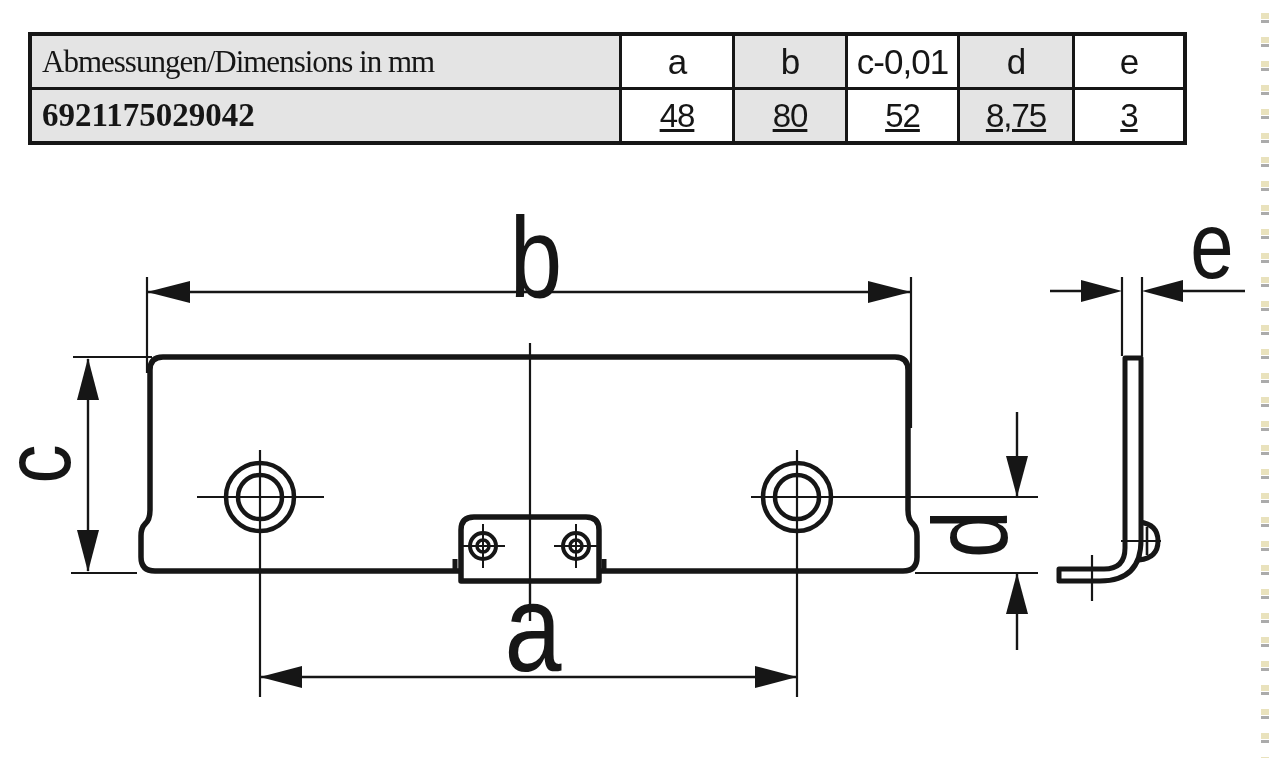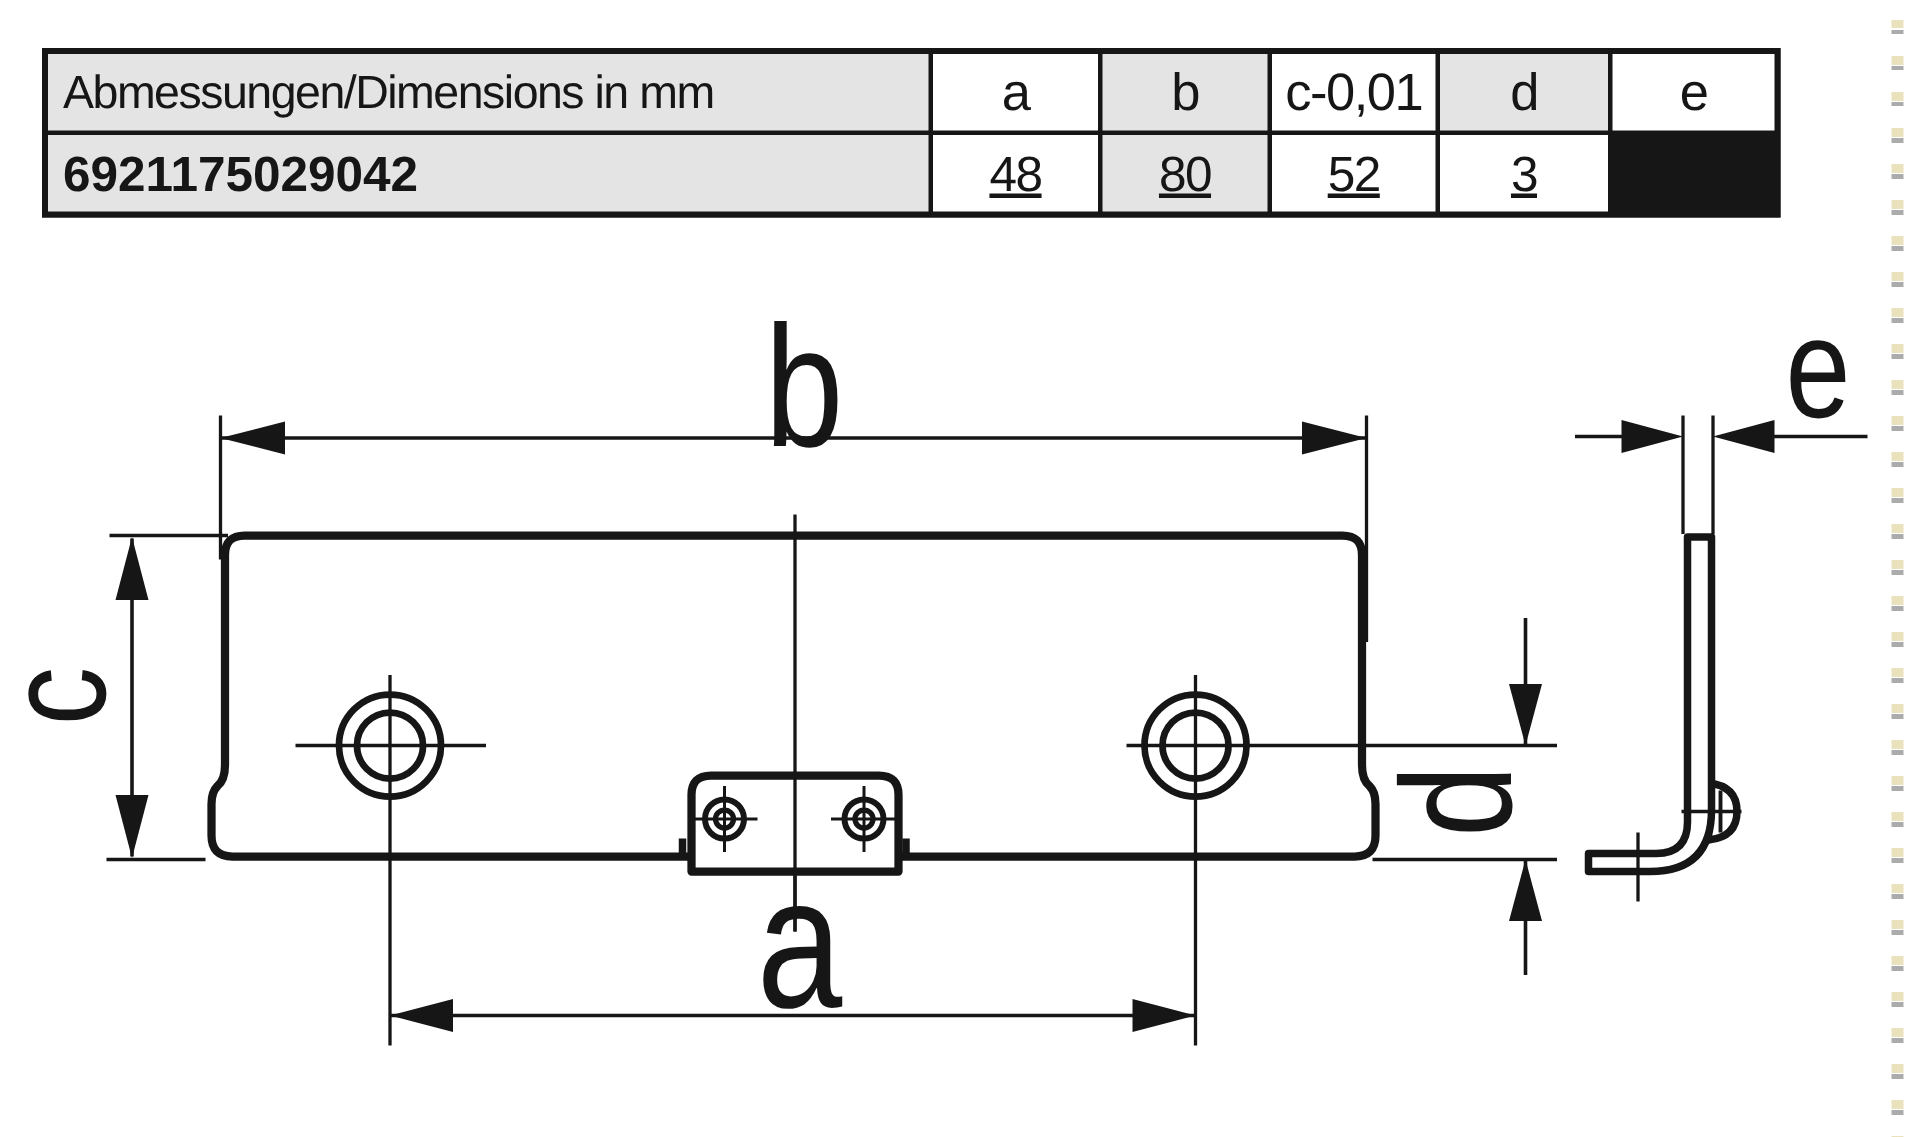--- a/index.html
+++ b/index.html
@@ -17,21 +17,21 @@
     background:#161616;
     gap:3px;
   }
   #dim-table .cell{
     background:#ffffff;
     display:flex;align-items:center;justify-content:center;
     font-size:35px;letter-spacing:-1px;
     transform-origin:center;
   }
   #dim-table .cell.shaded{background:#e4e4e4;}
-  #dim-table .cell.left{justify-content:flex-start;padding-left:10px;}
+  #dim-table .cell.left{justify-content:flex-start;padding-left:10px;font-family:Liberation Serif, serif;}
   #dim-table .cell.title{font-size:31px;}
   #dim-table .cell.artnr{font-weight:700;font-size:33px;letter-spacing:0;}
   #dim-table .cell.val{font-size:33px;text-decoration:underline;}
   
   #drawing{position:absolute;left:0;top:0;width:1280px;height:758px;}
   svg text{fill:#161616;font-family:"Liberation Sans", sans-serif;}
   
   #perforation{
     position:absolute;left:1261px;top:0;width:8px;height:758px;
     background:repeating-linear-gradient(
@@ -150,17 +150,18 @@
     <div class="cell">a</div>
     <div class="cell shaded">b</div>
     <div class="cell">c-0,01</div>
     <div class="cell shaded">d</div>
     <div class="cell">e</div>
 
     <div class="cell shaded left artnr">6921175029042</div>
     <div class="cell val">48</div>
     <div class="cell shaded val">80</div>
     <div class="cell val">52</div>
+    <div class="cell shaded val">8,75</div>
     <div class="cell val">3</div>
   </div>
 
   <div id="perforation"></div>
 </div>
 
 </body></html>

